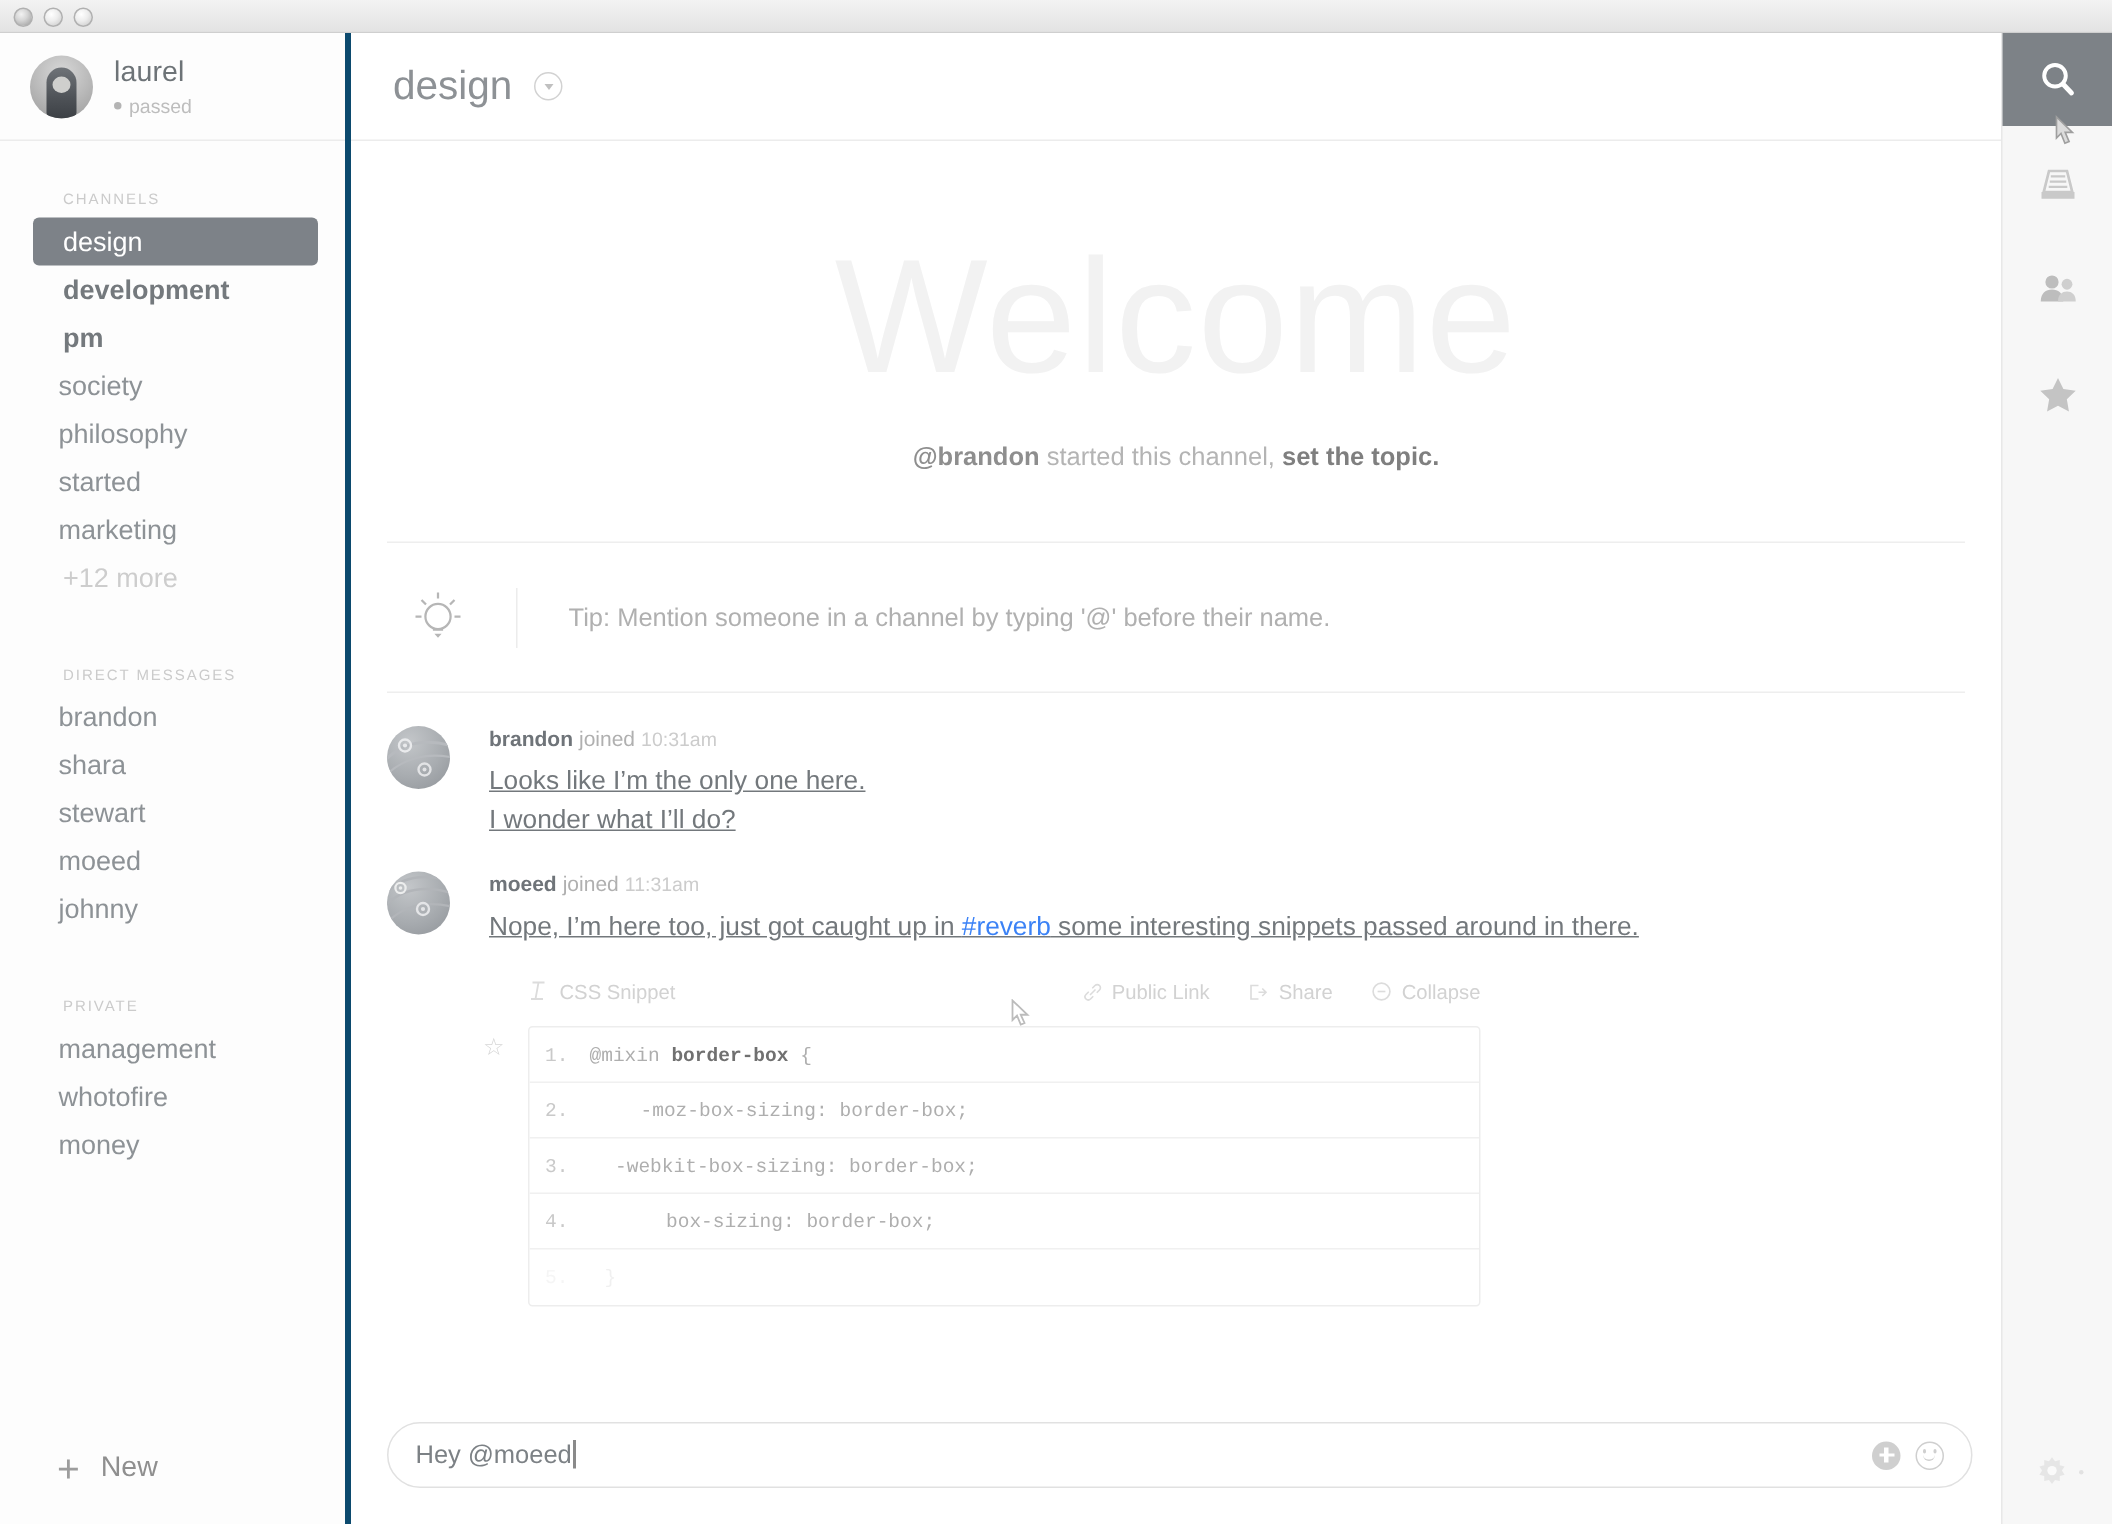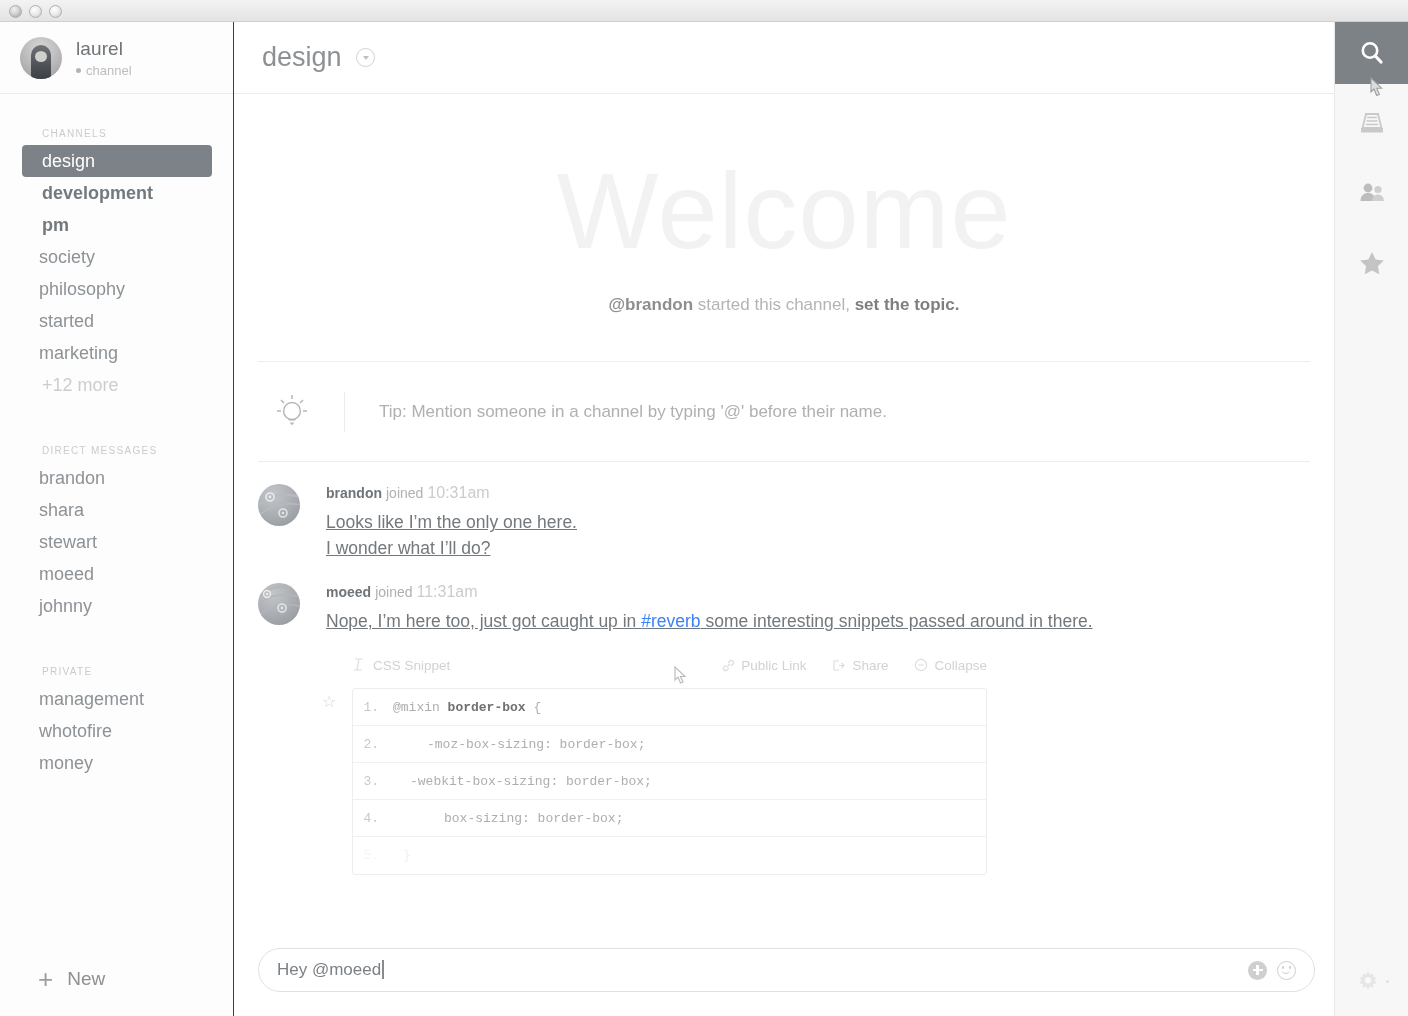--- a/index.html
+++ b/index.html
@@ -28,21 +28,21 @@
     width: 13px; height: 13px; border-radius: 50%;
     border: 1px solid #b0b0b0;
     background: radial-gradient(circle at 38% 32%, #ffffff 0%, #ededed 45%, #c6c6c6 100%);
   }
   .light.l1 { background: radial-gradient(circle at 38% 32%, #f2f2f2 0%, #d6d6d6 40%, #9a9a9a 100%); }
 
   
   .sidebar {
     position: absolute; left: 0; top: 22px; width: 234px; height: 994px;
     background: #fdfdfd;
-    border-right: 1px solid #0c4a6e;
+    border-right: 4px solid #0c4a6e;
   }
   .user-block {
     position: relative; height: 72px;
     display: flex; align-items: center; padding-left: 20px;
     border-bottom: 1px solid #ececec;
   }
   .avatar-lg {
     width: 42px; height: 42px; border-radius: 50%;
     background: radial-gradient(circle at 50% 28%, #d8d8d8 0%, #b9b9b9 52%, #9a9a9a 100%);
     position: relative; overflow: hidden; flex: none;
@@ -150,21 +150,21 @@
   .msg-avatar {
     width: 42px; height: 42px; border-radius: 50%; flex: none; overflow: hidden;
     background: radial-gradient(circle at 35% 25%, #c3c6c9 0%, #a8acb0 55%, #8f9398 100%);
     position: relative;
   }
   .msg-avatar .swirl { position: absolute; inset: 0; }
   .msg-body { margin-left: 26px; }
   .msg-meta { font-size: 14px; margin-bottom: 7px; }
   .msg-author { color: #6f7479; font-weight: 700; }
   .msg-action { color: #b0b0b0; font-weight: 400; margin-left: 4px; }
-  .msg-time { color: #cccccc; margin-left: 4px; font-size: 16px; }
+  .msg-time { color: #cccccc; margin-left: 4px; font-size: 13px; }
   .msg-line { font-size: 17.5px; color: #73787c; line-height: 26px; text-decoration: underline; }
   .mention { color: #3b82f6; }
 
   
   .snippet { margin: 16px 0 0 26px; position: relative; width: 635px; }
   .snip-star {
     position: absolute; left: -30px; top: 42px; color: #d6d6d6; font-size: 16px;
   }
   .snip-bar {
     display: flex; align-items: center; height: 30px;
@@ -261,21 +261,21 @@
   </div>
 
   <div class="sidebar">
 
     <div class="user-block">
       <div class="avatar-lg"></div>
       <div class="user-meta">
         <div class="user-name">laurel</div>
         <div class="user-status">
           <span class="status-dot"></span>
-          <span>channel</span>
+          <span>passed</span>
         </div>
       </div>
     </div>
 
 
     <div class="sb-group-channels">
       <div class="section-head">CHANNELS</div>
       <ul class="nav-list">
         <li class="nav-item active">design</li>
         <li class="nav-item strong">development</li>

